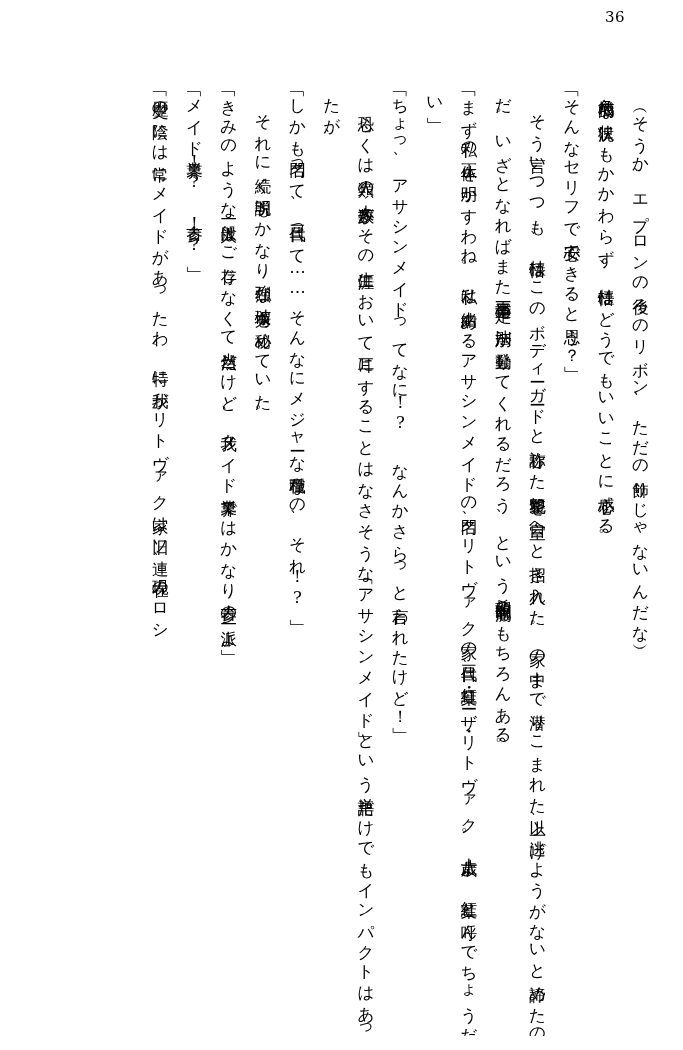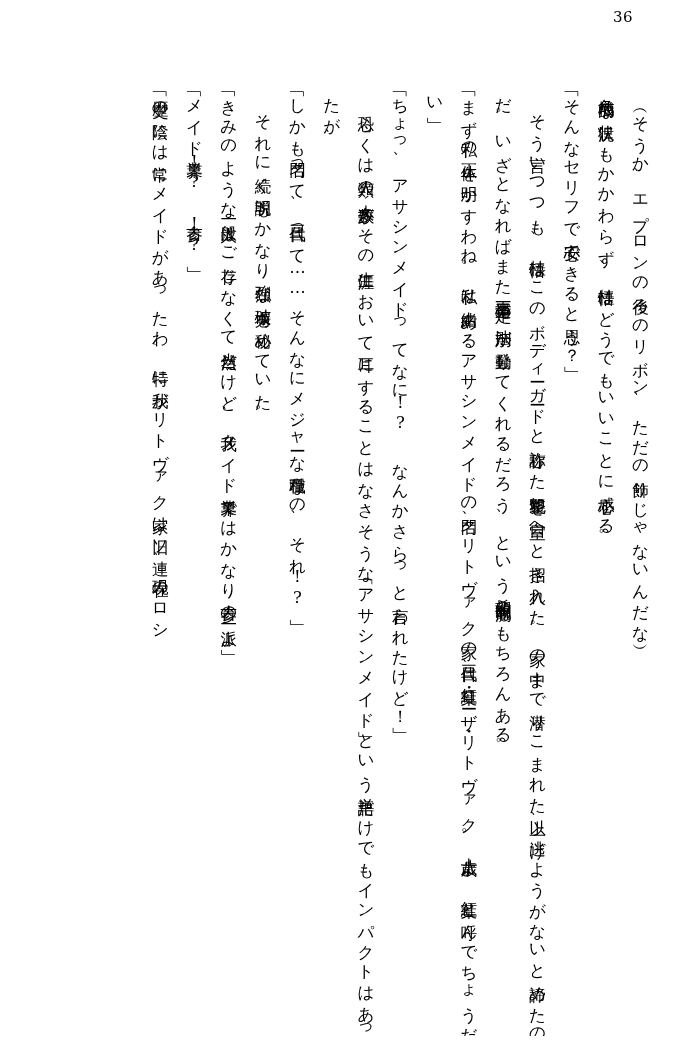--- a/index.html
+++ b/index.html
@@ -17,21 +17,21 @@
   }
   .page {
     position: relative;
     width: 683px;
     height: 1050px;
     box-sizing: border-box;
   }
   .page-number {
     position: absolute;
     top: 8px;
-    right: 50px;
+    right: 58px;
     font-size: 15px;
     font-family: "DejaVu Serif", "Liberation Serif", serif;
     letter-spacing: 0.5px;
   }
   .text-block {
     position: absolute;
     top: 86px;
     left: 26px;
     right: 26px;
     height: 950px;

